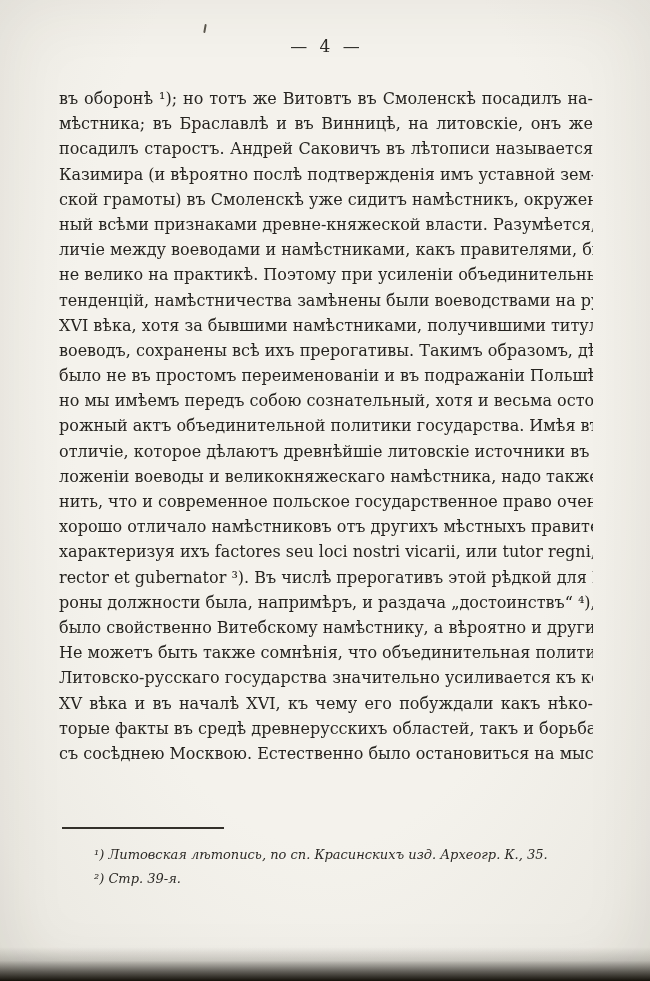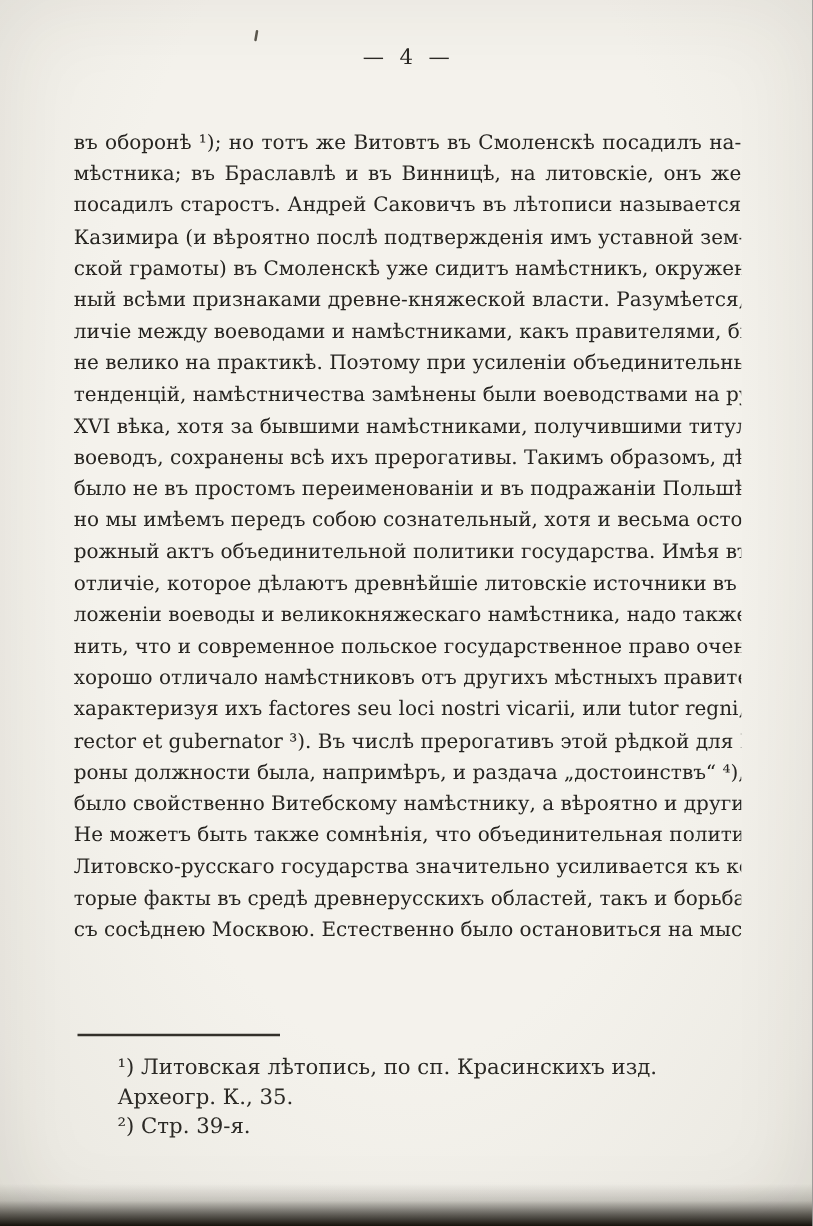--- a/index.html
+++ b/index.html
@@ -33,21 +33,21 @@
     top: 24px;
     left: 204px;
     width: 2px;
     height: 9px;
     background: #5a564c;
     border-radius: 1px;
     transform: rotate(10deg);
   }
   .body-text {
     position: absolute;
-    top: 101px;
+    top: 86px;
     left: 59px;
     width: 534px;
   }
   .body-text .line {
     font-size: 16px;
     line-height: 25.2px;
     height: 25.2px;
     white-space: nowrap;
     text-align: justify;
     text-align-last: justify;
@@ -62,24 +62,25 @@
     height: 2px;
     background: #33302a;
   }
   .footnotes {
     position: absolute;
     top: 843px;
     left: 60px;
     width: 534px;
   }
   .footnotes .fn-line {
-    font-size: 17px;
+    font-size: 13px;
     line-height: 23.5px;
     padding-left: 34px;
     color: #2b2925;
+    font-style: italic;
   }
   .bottom-shadow {
     position: absolute;
     left: 0;
     right: 0;
     bottom: 0;
     height: 34px;
     background: linear-gradient(to bottom,
       rgba(25,22,16,0) 0%,
       rgba(25,22,16,0.18) 40%,
@@ -114,20 +115,21 @@
       <div class="line">отличіе, которое дѣлаютъ древнѣйшіе литовскіе источники въ по-</div>
       <div class="line">ложеніи воеводы и великокняжескаго намѣстника, надо также пом-</div>
       <div class="line">нить, что и современное польское государственное право очень</div>
       <div class="line">хорошо отличало намѣстниковъ отъ другихъ мѣстныхъ правителей,</div>
       <div class="line">характеризуя ихъ factores seu loci nostri vicarii, или tutor regni,</div>
       <div class="line">rector et gubernator ³). Въ числѣ прерогативъ этой рѣдкой для Ко-</div>
       <div class="line">роны должности была, напримѣръ, и раздача „достоинствъ“ ⁴), что</div>
       <div class="line">было свойственно Витебскому намѣстнику, а вѣроятно и другимъ.</div>
       <div class="line">Не можетъ быть также сомнѣнія, что объединительная политика</div>
       <div class="line">Литовско-русскаго государства значительно усиливается къ концу</div>
+      <div class="line">XV вѣка и въ началѣ XVI, къ чему его побуждали какъ нѣко-</div>
       <div class="line">торые факты въ средѣ древнерусскихъ областей, такъ и борьба</div>
       <div class="line">съ сосѣднею Москвою. Естественно было остановиться на мысли,</div>
     </div>
 
   <div class="footnote-rule"></div>
 
   <div class="footnotes">
       <div class="fn-line">¹) Литовская лѣтопись, по сп. Красинскихъ изд. Археогр. К., 35.</div>
       <div class="fn-line">²) Стр. 39-я.</div>
     </div>

